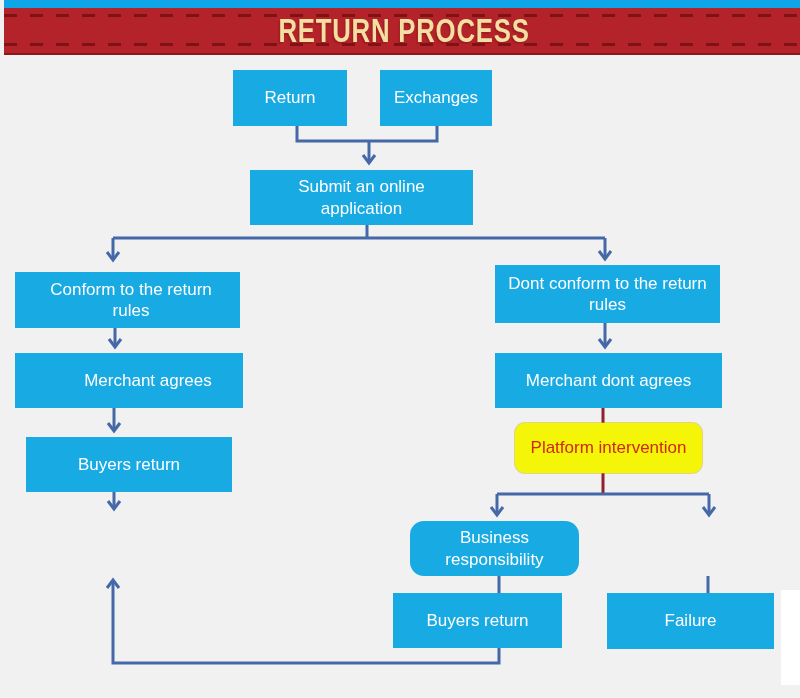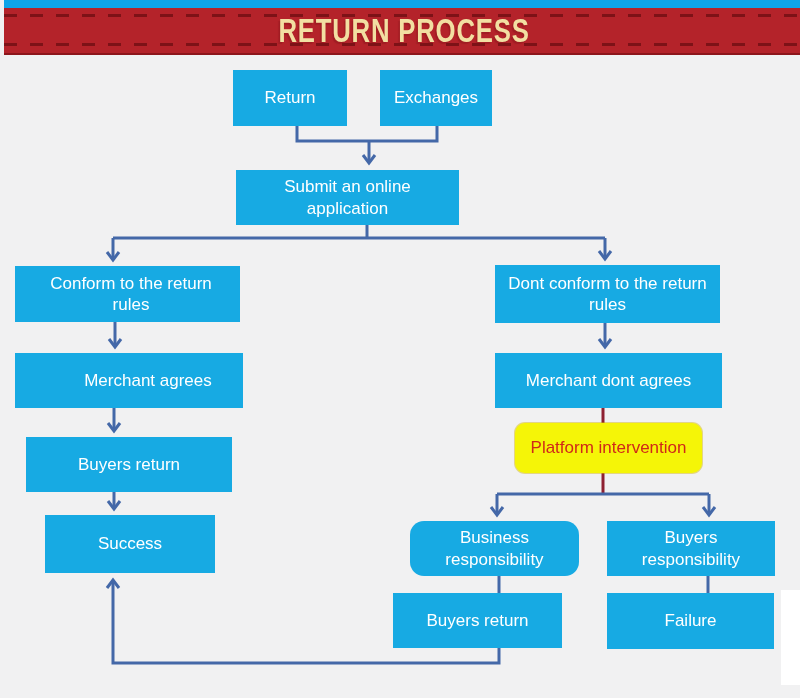--- a/index.html
+++ b/index.html
@@ -87,39 +87,37 @@
     <path class="c-blue" d="M709,494 V515" marker-end="url(#chev)"></path>
     <path class="c-blue" d="M499,576 V594"></path>
     <path class="c-blue" d="M708,576 V594"></path>
     <path class="c-blue" d="M499,648 V663 H113 V580" marker-end="url(#chev)"></path>
   </svg>
 
   <div class="node" style="left:233px;top:70px;width:114px;height:56px;">Return</div>
 
   <div class="node" style="left:380px;top:70px;width:112px;height:56px;text-align:center;">Exchanges</div>
 
-  <div class="node" style="left:236px;top:170px;width:223px;height:55px;">Submit an online application</div>
+  <div class="node" style="left:250px;top:170px;width:223px;height:55px;">Submit an online application</div>
 
-  <div class="node" style="left:15px;top:266px;width:225px;height:56px;padding-left:17px;">Conform to the return rules</div>
+  <div class="node" style="left:15px;top:272px;width:225px;height:56px;padding-left:17px;">Conform to the return rules</div>
 
   <div class="node" style="left:15px;top:353px;width:228px;height:55px;padding-left:48px;">Merchant agrees</div>
 
   <div class="node" style="left:26px;top:437px;width:206px;height:55px;">Buyers return</div>
 
-  <div class="node" style="left:45px;top:515px;width:170px;height:58px;">Success</div>
 
   <div class="node" style="left:495px;top:265px;width:225px;height:58px;">Dont conform to the return rules</div>
 
   <div class="node" style="left:495px;top:353px;width:227px;height:55px;">Merchant dont agrees</div>
 
   <div class="node highlight" style="left:515px;top:423px;width:187px;height:50px;">Platform intervention</div>
 
   <div class="node" style="left:410px;top:521px;width:169px;height:55px;border-radius:14px;">Business responsibility</div>
 
-  <div class="node" style="left:607px;top:521px;width:168px;height:55px;">Buyers responsibility</div>
 
   <div class="node" style="left:393px;top:593px;width:169px;height:55px;">Buyers return</div>
 
   <div class="node" style="left:607px;top:593px;width:167px;height:56px;">Failure</div>
 
   <div class="white-patch" style="left:781px;top:590px;width:19px;height:95px;"></div>
 
 </div>
 
 </body></html>

